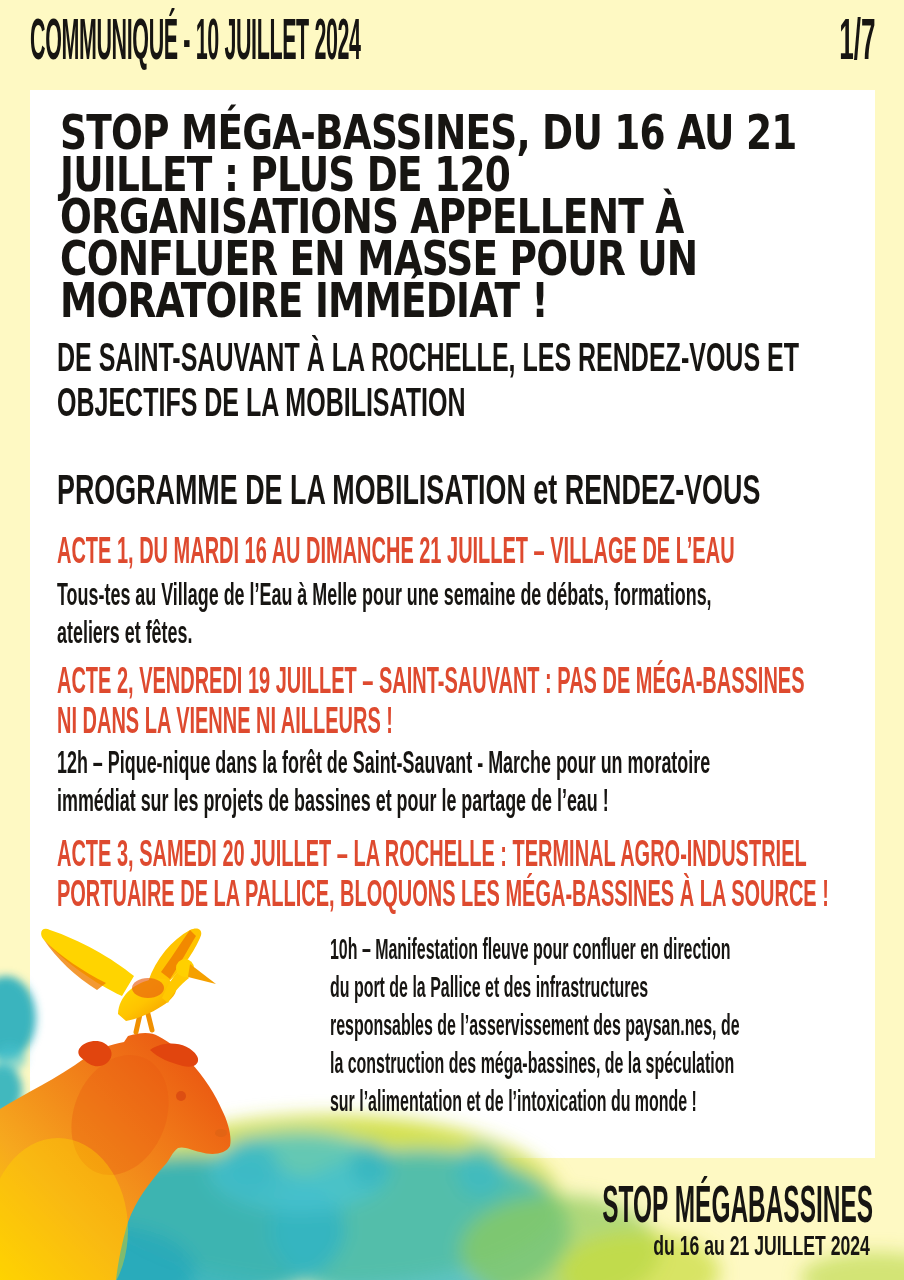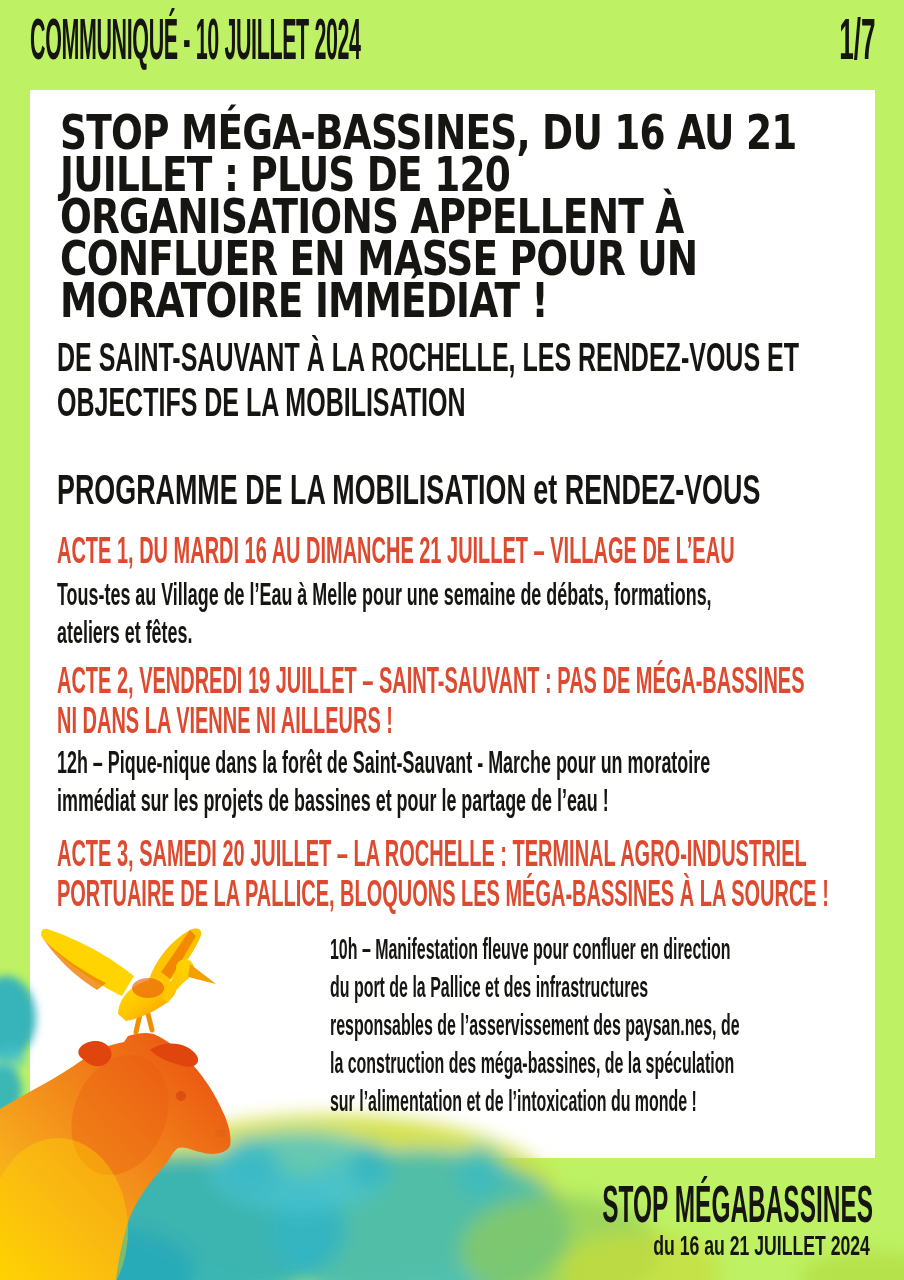--- a/index.html
+++ b/index.html
@@ -1,18 +1,18 @@
 <!DOCTYPE html>
 <html><head>
 <meta charset="utf-8">
 <style>
   html,body { margin:0; padding:0; }
   .page {
     position:relative; width:904px; height:1280px;
-    background:#bef264; overflow:hidden;
+    background:#fef9c3; overflow:hidden;
     font-family:"Liberation Sans", sans-serif;
   }
   .card {
     position:absolute; left:30px; top:90px; width:845px; height:1068px;
     background:#FFFFFF; z-index:1;
   }
   
   .txt {
     position:absolute; margin:0; white-space:pre;
     transform-origin:0 0; font-weight:bold; color:#171512;

